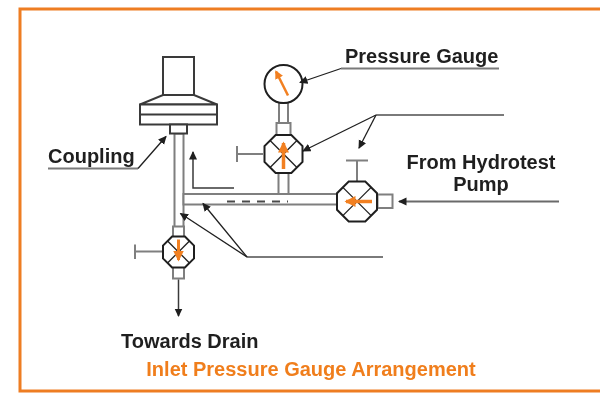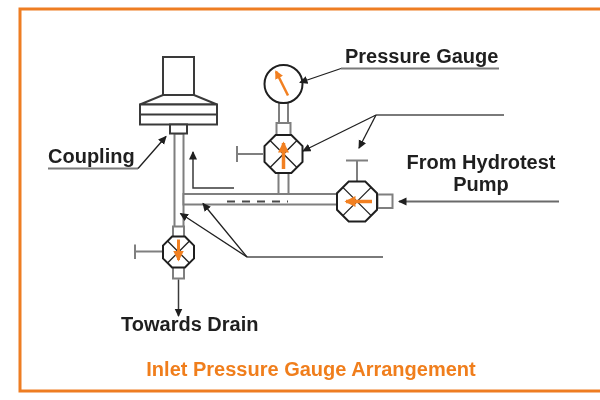--- a/index.html
+++ b/index.html
@@ -125,17 +125,17 @@
 
 
   <div class="lbl" style="left:37px;top:145px">Coupling</div>
 
   <div class="lbl lbl-center" style="left:390px;top:151px;width:160px">
     <div>From Hydrotest</div>
     <div>Pump</div>
   </div>
 
 
-  <div class="lbl" style="left:110px;top:313px">Towards Drain</div>
+  <div class="lbl" style="left:110px;top:330px">Towards Drain</div>
 
   <div id="title-caption">Inlet Pressure Gauge Arrangement</div>
 
 </div>
 
 </body></html>

